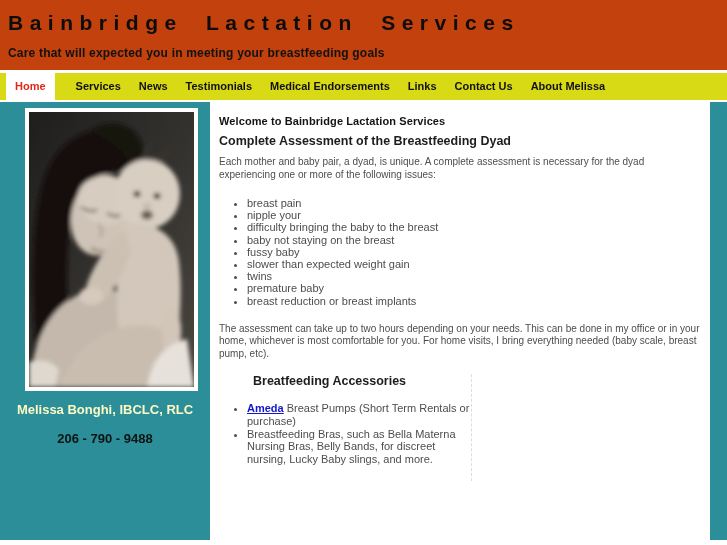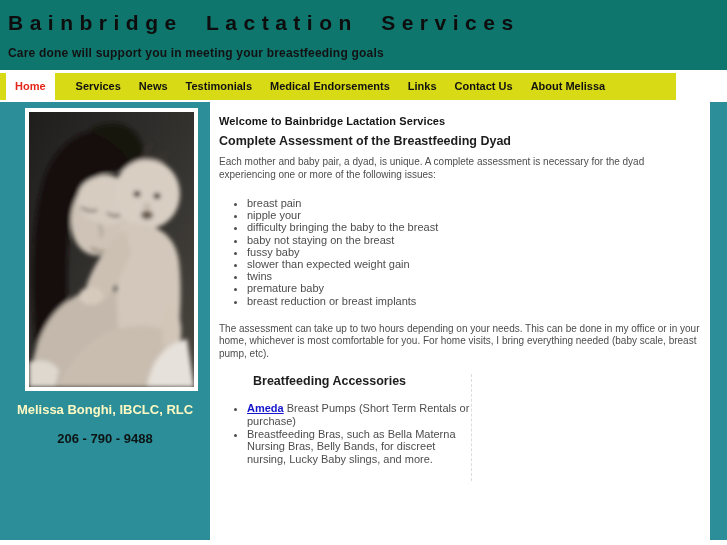--- a/index.html
+++ b/index.html
@@ -7,36 +7,36 @@
   body {
     font-family:"Liberation Sans", sans-serif;
     background:#ffffff;
     position:relative;
     overflow:hidden;
   }
 
   
   .site-header {
     position:absolute; left:0; top:0; width:727px; height:70px;
-    background:#0f766e;
+    background:#c2410c;
   }
   .site-title {
     position:absolute; left:8px; top:11px;
     font-size:21px; font-weight:bold; color:#0d0d0d;
     letter-spacing:6.5px; word-spacing:11px; white-space:nowrap;
   }
   .site-tagline {
     position:absolute; left:8px; top:46px;
     font-size:12px; font-weight:bold; color:#121212;
     letter-spacing:0.2px;
   }
 
   
   .main-nav {
-    position:absolute; left:0; top:73px; width:676px; height:27px;
+    position:absolute; left:0; top:73px; width:727px; height:27px;
     background:#d8da16;
     display:flex; align-items:flex-end;
     font-size:11px; font-weight:bold;
   }
   .nav-item {
     color:#111; margin:0 9px; height:27px; line-height:27px;
     cursor:pointer; white-space:nowrap;
   }
   .nav-item.active {
     background:#ffffff; color:#e3261a;
@@ -106,21 +106,21 @@
   ul.accessories-list li { margin:0; }
   a.text-link {
     color:#1515cc; font-weight:bold; text-decoration:underline; cursor:pointer;
   }
 </style>
 </head>
 <body>
 
 <div class="site-header">
   <div class="site-title">Bainbridge Lactation Services</div>
-  <div class="site-tagline">Care done will support you in meeting your breastfeeding goals</div>
+  <div class="site-tagline">Care that will expected you in meeting your breastfeeding goals</div>
 </div>
 
 <div class="main-nav">
   <div class="nav-item active">Home</div>
   <div class="nav-item">Services</div>
   <div class="nav-item">News</div>
   <div class="nav-item">Testimonials</div>
   <div class="nav-item">Medical Endorsements</div>
   <div class="nav-item">Links</div>
   <div class="nav-item">Contact Us</div>

